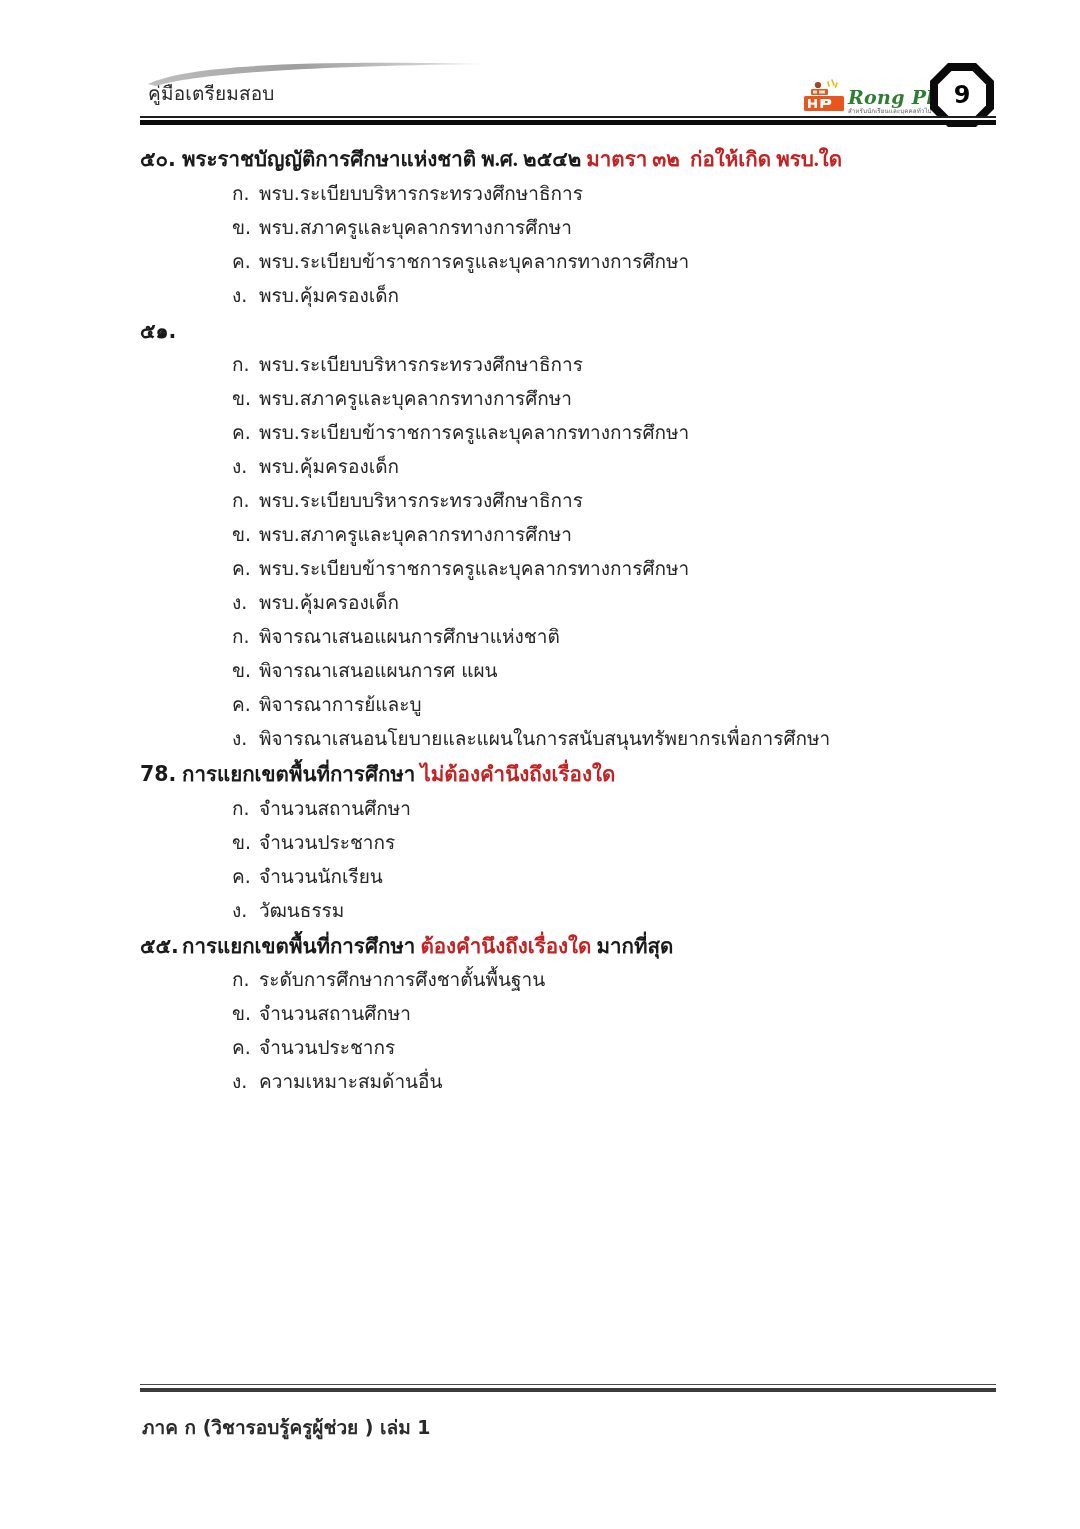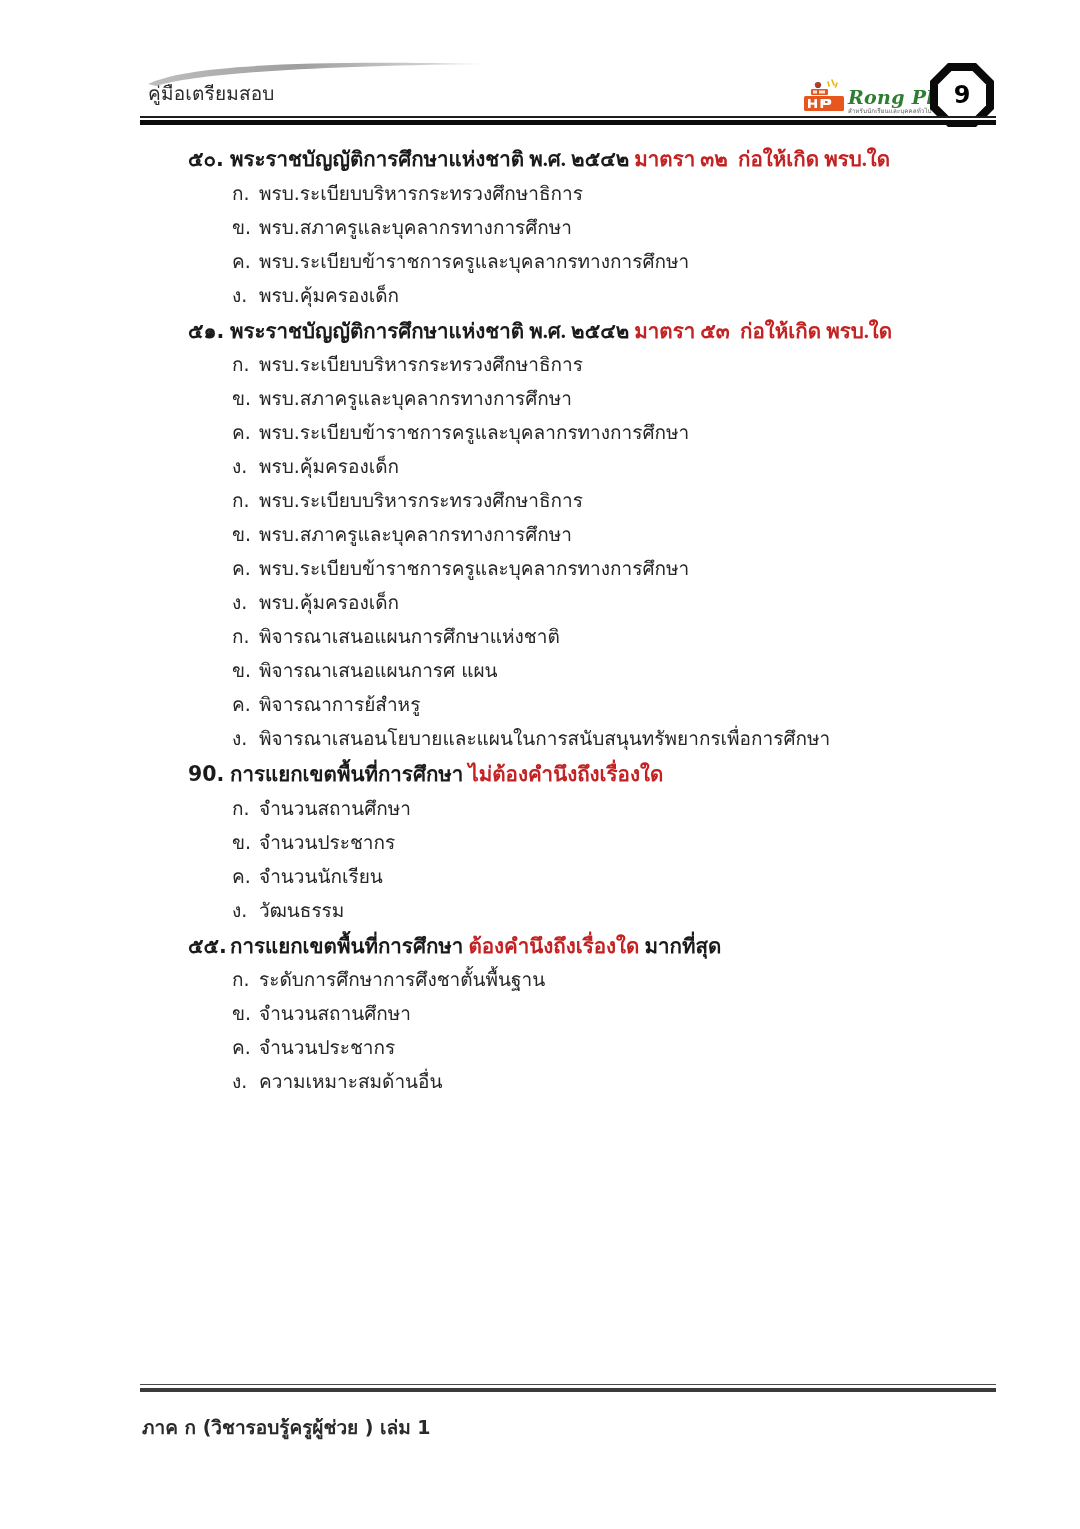--- a/index.html
+++ b/index.html
@@ -148,21 +148,20 @@
     font-weight: bold;
     font-size: 20.5px;
     line-height: 1.0;
     padding: 9px 0 6px 0;
     margin-left: 140px;
     white-space: nowrap;
   }
   .q-num {
     min-width: 42px;
     flex: 0 0 auto;
-    margin-left: 48px;
   }
   .q-seg { white-space: pre; font-family: Liberation Serif, serif; }
   .q-seg.red { color: #c42222; }
 
   .options {
     margin-left: 232px;
   }
   .opt {
     display: flex;
     align-items: baseline;
@@ -299,21 +298,20 @@
           </div>
           <div class="opt">
             <span class="opt-key">ง.</span>
             <span class="opt-text">พรบ.คุ้มครองเด็ก</span>
           </div>
         </div>
       </div>
       <div class="qblock">
         <div class="q-line">
           <span class="q-num">๕๑.</span>
-          <span><span class="q-seg">พระราชบัญญัติการศึกษาแห่งชาติ พ.ศ. ๒๕๔๒ </span><span class="q-seg red">มาตรา ๕๓  ก่อให้เกิด พรบ.ใด</span></span>
         </div>
         <div class="options">
           <div class="opt">
             <span class="opt-key">ก.</span>
             <span class="opt-text">พรบ.ระเบียบบริหารกระทรวงศึกษาธิการ</span>
           </div>
           <div class="opt">
             <span class="opt-key">ข.</span>
             <span class="opt-text">พรบ.สภาครูและบุคลากรทางการศึกษา</span>
           </div>
@@ -352,31 +350,31 @@
           <div class="opt">
             <span class="opt-key">ก.</span>
             <span class="opt-text">พิจารณาเสนอแผนการศึกษาแห่งชาติ</span>
           </div>
           <div class="opt">
             <span class="opt-key">ข.</span>
             <span class="opt-text">พิจารณาเสนอแผนการศ แผน</span>
           </div>
           <div class="opt">
             <span class="opt-key">ค.</span>
-            <span class="opt-text">พิจารณาการย้สำหรู</span>
+            <span class="opt-text">พิจารณาการย้และบู</span>
           </div>
           <div class="opt">
             <span class="opt-key">ง.</span>
             <span class="opt-text">พิจารณาเสนอนโยบายและแผนในการสนับสนุนทรัพยากรเพื่อการศึกษา</span>
           </div>
         </div>
       </div>
       <div class="qblock">
         <div class="q-line">
-          <span class="q-num">90.</span>
+          <span class="q-num">78.</span>
           <span><span class="q-seg">การแยกเขตพื้นที่การศึกษา </span><span class="q-seg red">ไม่ต้องคำนึงถึงเรื่องใด</span></span>
         </div>
         <div class="options">
           <div class="opt">
             <span class="opt-key">ก.</span>
             <span class="opt-text">จำนวนสถานศึกษา</span>
           </div>
           <div class="opt">
             <span class="opt-key">ข.</span>
             <span class="opt-text">จำนวนประชากร</span>

